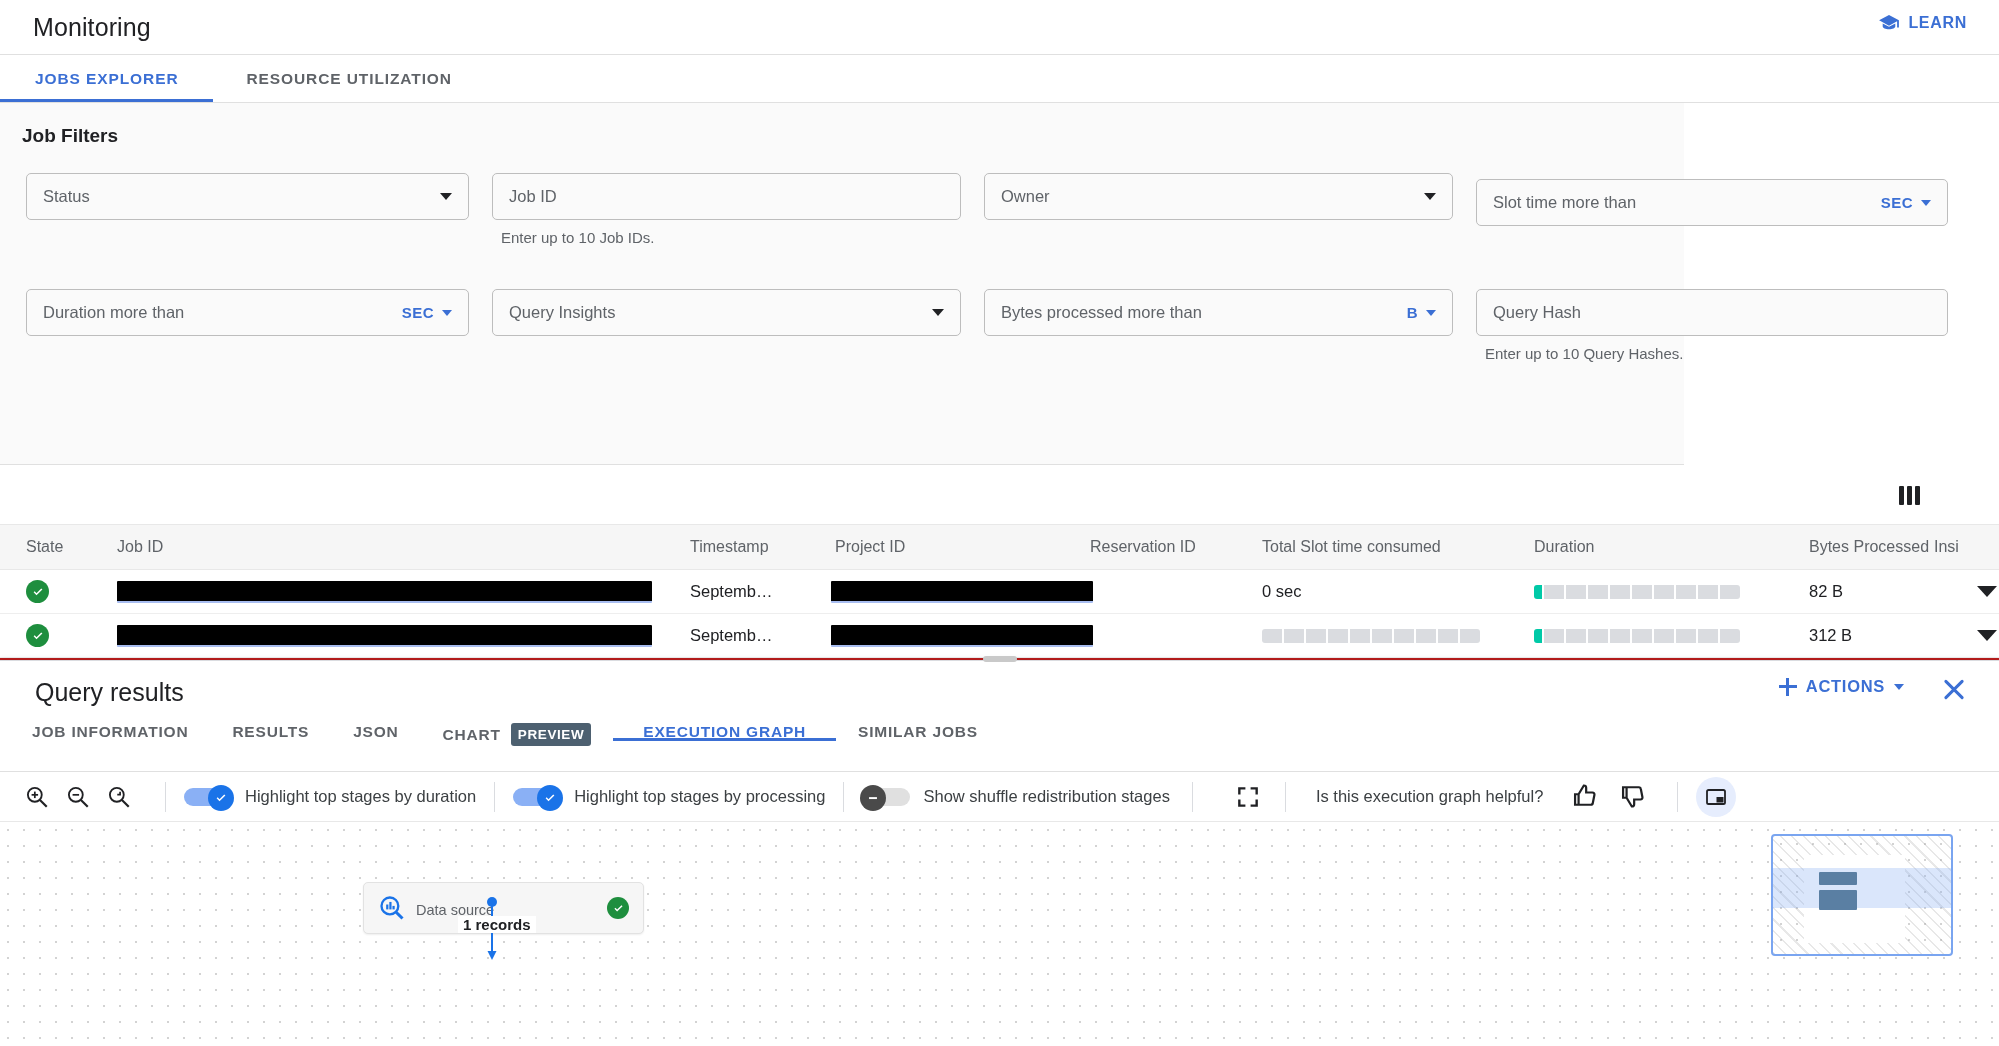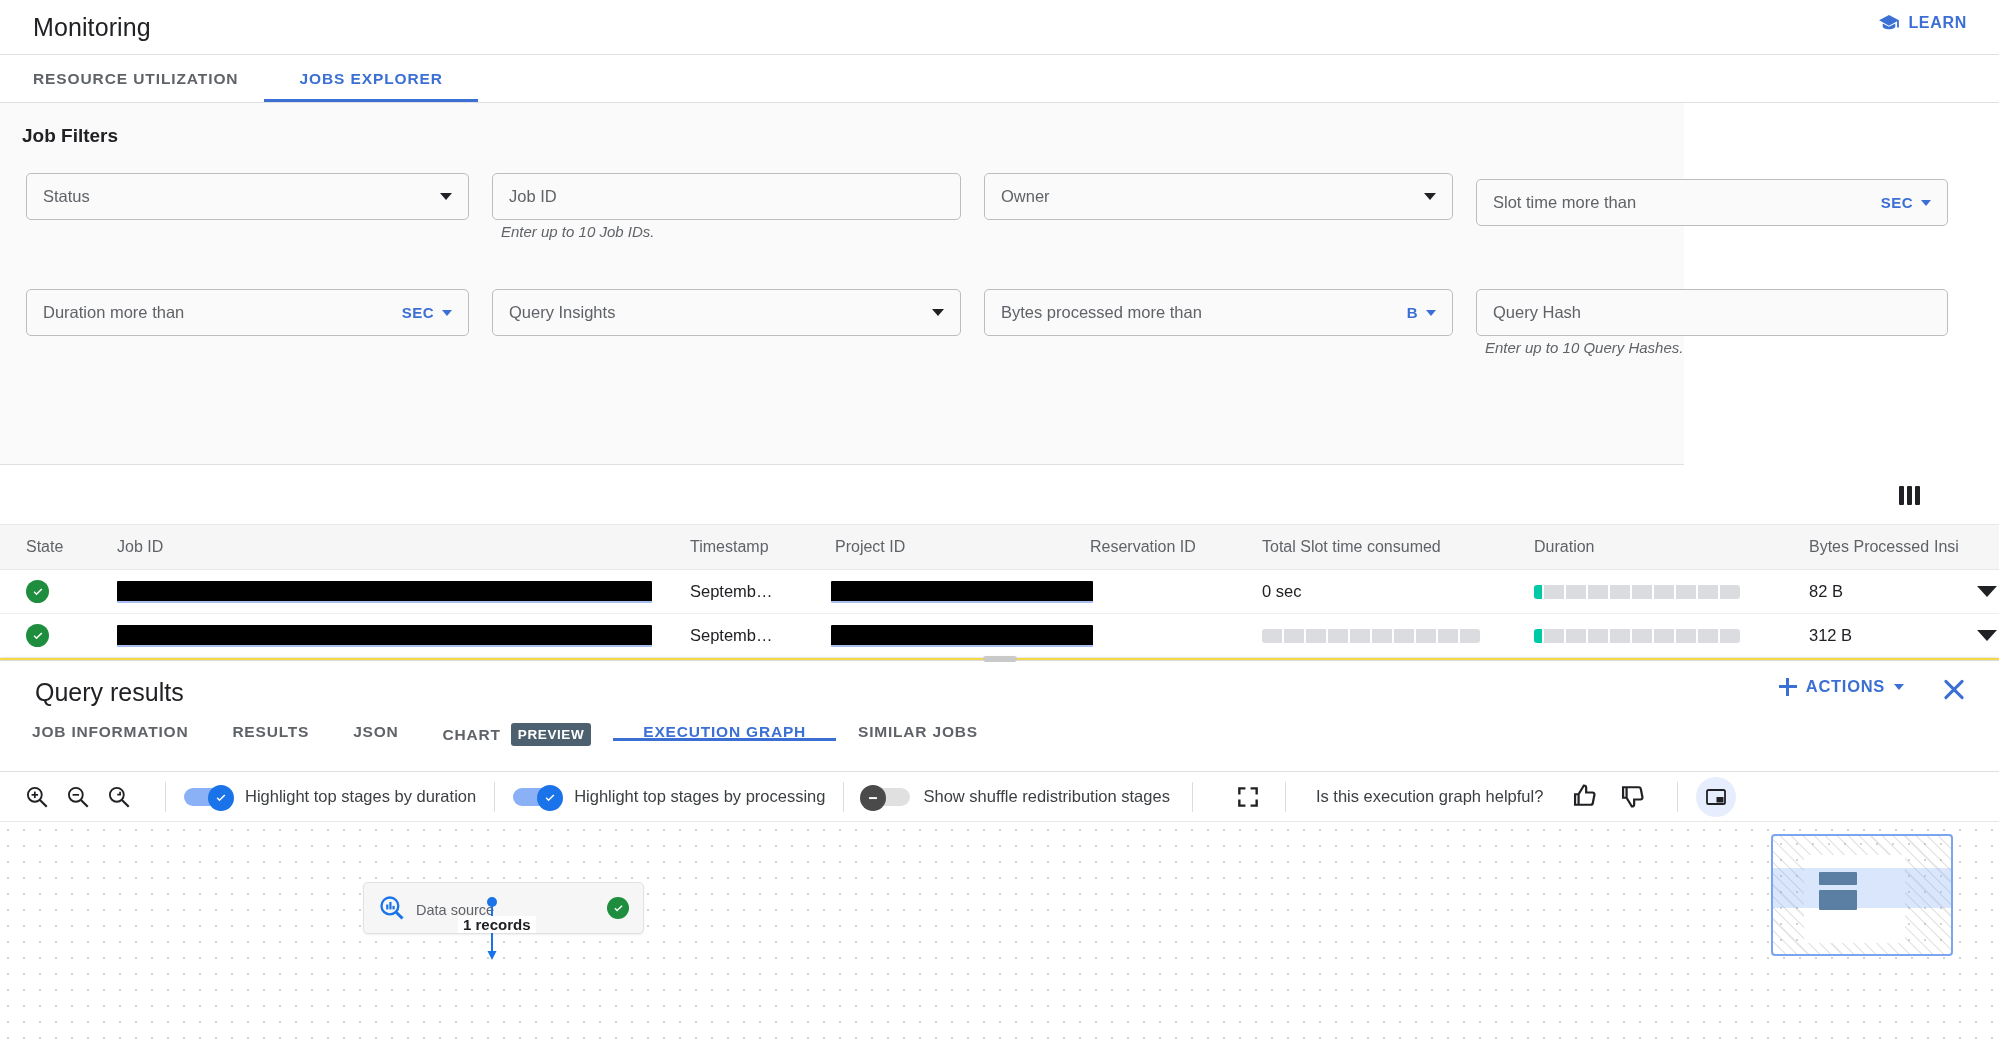--- a/index.html
+++ b/index.html
@@ -76,42 +76,42 @@
   }
   .caret-dark {
     width: 0; height: 0; border-left: 6px solid transparent;
     border-right: 6px solid transparent; border-top: 7px solid #202124;
   }
   .caret-blue {
     width: 0; height: 0; border-left: 5px solid transparent;
     border-right: 5px solid transparent; border-top: 6px solid #3b6fd4;
   }
   .hint {
-    margin-top: 3px; font-size: 15px; color: #5f6368; padding-left: 9px; font-style: italic;
+    margin-top: 9px; font-size: 15px; color: #5f6368; padding-left: 9px;
   }
 
   
   .table-toolbar {
     position: absolute; left: 0; top: 465px; width: 1999px; height: 59px;
     background: #fff;
   }
   .col-settings {
     position: absolute; right: 73px; top: 14px;
     width: 34px; height: 32px; display: flex; align-items: center;
     justify-content: center; cursor: pointer; gap: 3px;
   }
   .col-settings i {
     display: block; width: 5px; height: 19px; background: #202124;
     border-radius: 1px;
   }
 
   
   .jtable {
     position: absolute; left: 0; top: 524px; width: 1999px; height: 136px;
-    background: #fde047; overflow: hidden;
+    background: #b91c1c; overflow: hidden;
   }
   .jhead {
     display: flex; align-items: center; height: 46px;
     background: #f6f6f6; border-top: 1px solid #e8e8e8;
     border-bottom: 1px solid #e8e8e8;
   }
   .jhead > div {
     font-size: 16px; color: #5f6368; white-space: nowrap; overflow: hidden;
   }
   .jrow {
@@ -307,25 +307,25 @@
         <svg width="22" height="18" viewBox="0 0 24 20">
           <path d="M12 1 1 7l11 6 9-4.9V15h2V7L12 1z" fill="#3b6fd4"></path>
           <path d="M5 10.5V14c0 1.7 3.1 3 7 3s7-1.3 7-3v-3.5l-7 3.8-7-3.8z" fill="#3b6fd4"></path>
         </svg>
       </span>
       <span>LEARN</span>
     </div>
   </div>
 
   <div class="tabs">
+    <div class="tab active" style="padding:0 35px;">
+      <span>JOBS EXPLORER</span>
+    </div>
     <div class="tab" style="padding-left:33px;padding-right:26px;">
       <span>RESOURCE UTILIZATION</span>
-    </div>
-    <div class="tab active" style="padding:0 35px;">
-      <span>JOBS EXPLORER</span>
     </div>
   </div>
 
   <div class="filters">
     <div class="filters-title">Job Filters</div>
 
     <div class="frow frow-1">
       <div class="fcell" style="width:492px;padding-left:26px;padding-right:23px;">
         <div class="field select">
           <span class="field-label">Status</span>

